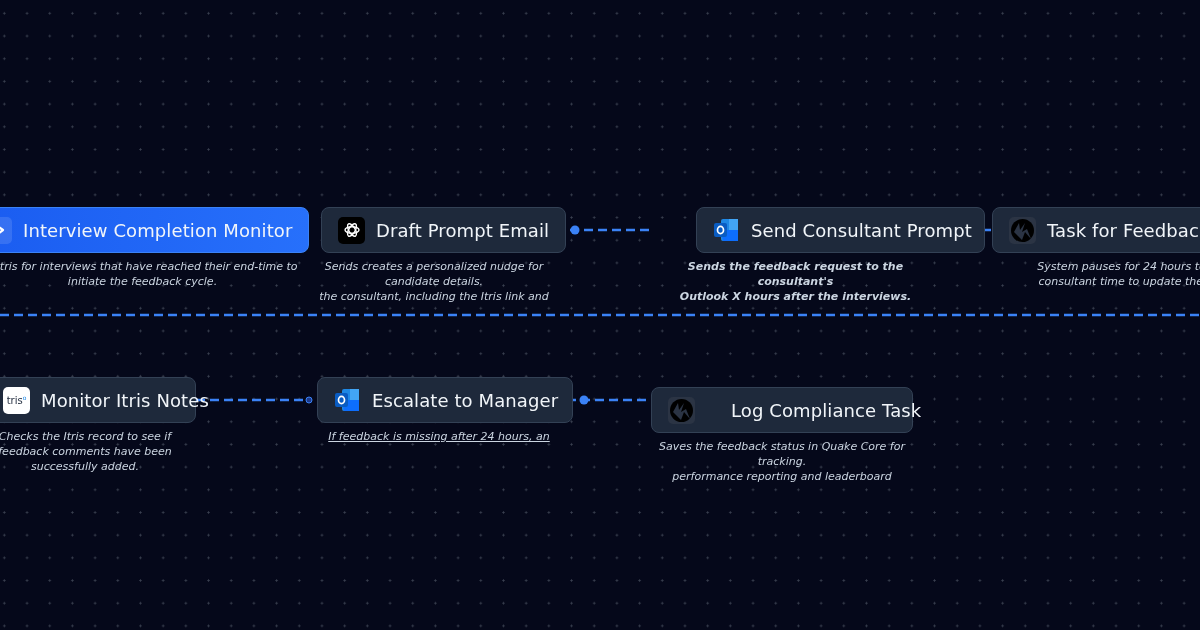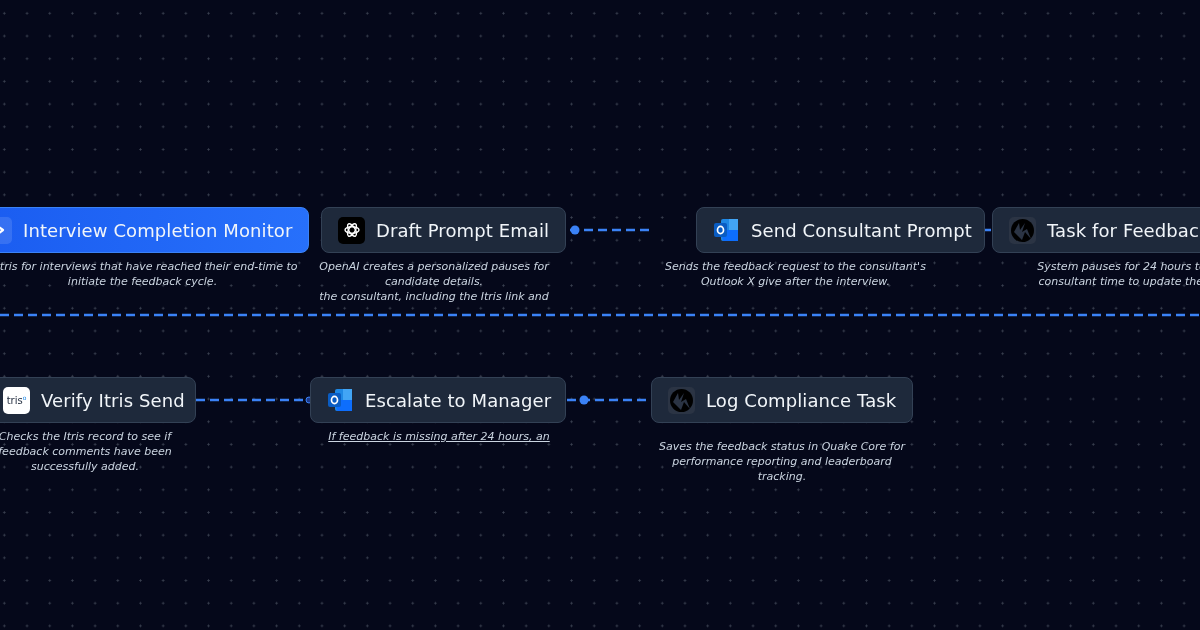--- a/index.html
+++ b/index.html
@@ -69,92 +69,92 @@
     <span class="icon" style="background:#000000;">
       <svg width="20" height="20" viewBox="0 0 20 20" fill="none" stroke="#ffffff" stroke-width="1.4">
         <ellipse cx="10" cy="10" rx="7" ry="3.2"></ellipse>
         <ellipse cx="10" cy="10" rx="7" ry="3.2" transform="rotate(60 10 10)"></ellipse>
         <ellipse cx="10" cy="10" rx="7" ry="3.2" transform="rotate(120 10 10)"></ellipse>
       </svg>
     </span>
     <span class="label">Draft Prompt Email</span>
   </div>
   <div class="desc" style="left:303px; top:259px; width:262px;">
-    <div>OpenAI creates a personalized pauses for</div>
+    <div>Sends creates a personalized nudge for</div>
     <div>candidate details.</div>
     <div>the consultant, including the Itris link and</div>
   </div>
 
   <div class="node" style="left:651px; top:207px; width:289px;margin-left:45px;">
     <span class="icon">
       <svg width="27" height="27" viewBox="0 0 27 27">
         <rect x="8" y="2" width="17" height="22" rx="2" fill="#1e88e5"></rect>
         <rect x="16" y="2" width="9" height="11" fill="#42a5f5"></rect>
         <path d="M8 13 L25 13 L25 24 L10 24 Z" fill="#0d6efd"></path>
         <rect x="1" y="6" width="13" height="14" rx="2" fill="#0a5cc2"></rect>
         <ellipse cx="7.5" cy="13" rx="3" ry="3.6" fill="none" stroke="#ffffff" stroke-width="1.7"></ellipse>
       </svg>
     </span>
     <span class="label">Send Consultant Prompt</span>
   </div>
-  <div class="desc" style="left:651px; top:259px; width:289px;">
+  <div class="desc" style="left:651px; top:259px; width:289px;font-weight:bold;">
     <div>Sends the feedback request to the consultant's</div>
-    <div>Outlook X give after the interview.</div>
+    <div>Outlook X hours after the interviews.</div>
   </div>
 
   <div class="node" style="left:992px; top:207px; width:260px;">
     <span class="icon" style="background:#2b3444;">
       <svg width="25" height="25" viewBox="0 0 25 25">
         <circle cx="12.5" cy="12.5" r="11.5" fill="#000000"></circle>
         <path d="M4 14 L9 5 L10 12 L15 5 L12 14 L17 11 L21 21 L15 14 L12 22 Z" fill="#2b3444"></path>
       </svg>
     </span>
     <span class="label">Task for Feedbac</span>
   </div>
   <div class="desc" style="left:990px; top:259px; width:290px;">
     <div>System pauses for 24 hours to give</div>
     <div>consultant time to update the CRM</div>
   </div>
 
   <div class="node" style="left:-14px; top:377px; width:210px;">
     <span class="icon" style="background:#ffffff;">
       <span style="color:#1e293b; font-size:10px; font-family:'DejaVu Sans', sans-serif;">tris<sup style="color:#1e88e5; font-size:6px;">o</sup></span>
     </span>
-    <span class="label">Verify Itris Send</span>
+    <span class="label">Monitor Itris Notes</span>
   </div>
   <div class="desc" style="left:-20px; top:429px; width:210px;">
     <div>Checks the Itris record to see if</div>
     <div>feedback comments have been</div>
     <div>successfully added.</div>
   </div>
 
-  <div class="node" style="left:310px; top:377px; width:256px;">
+  <div class="node" style="left:317px; top:377px; width:256px;">
     <span class="icon">
       <svg width="27" height="27" viewBox="0 0 27 27">
         <rect x="8" y="2" width="17" height="22" rx="2" fill="#1e88e5"></rect>
         <rect x="16" y="2" width="9" height="11" fill="#42a5f5"></rect>
         <path d="M8 13 L25 13 L25 24 L10 24 Z" fill="#0d6efd"></path>
         <rect x="1" y="6" width="13" height="14" rx="2" fill="#0a5cc2"></rect>
         <ellipse cx="7.5" cy="13" rx="3" ry="3.6" fill="none" stroke="#ffffff" stroke-width="1.7"></ellipse>
       </svg>
     </span>
     <span class="label">Escalate to Manager</span>
   </div>
   <div class="desc" style="left:311px; top:429px; width:256px;text-decoration:underline;">
     <div>If feedback is missing after 24 hours, an</div>
   </div>
 
-  <div class="node" style="left:651px; top:377px; width:262px;">
+  <div class="node" style="left:651px; top:387px; width:262px;gap:25px;">
     <span class="icon" style="background:#2b3444;">
       <svg width="25" height="25" viewBox="0 0 25 25">
         <circle cx="12.5" cy="12.5" r="11.5" fill="#000000"></circle>
         <path d="M4 14 L9 5 L10 12 L15 5 L12 14 L17 11 L21 21 L15 14 L12 22 Z" fill="#2b3444"></path>
       </svg>
     </span>
     <span class="label">Log Compliance Task</span>
   </div>
   <div class="desc" style="left:651px; top:439px; width:262px;">
     <div>Saves the feedback status in Quake Core for</div>
+    <div>tracking.</div>
     <div>performance reporting and leaderboard</div>
-    <div>tracking.</div>
   </div>
 
 </div>
 
 </body></html>

